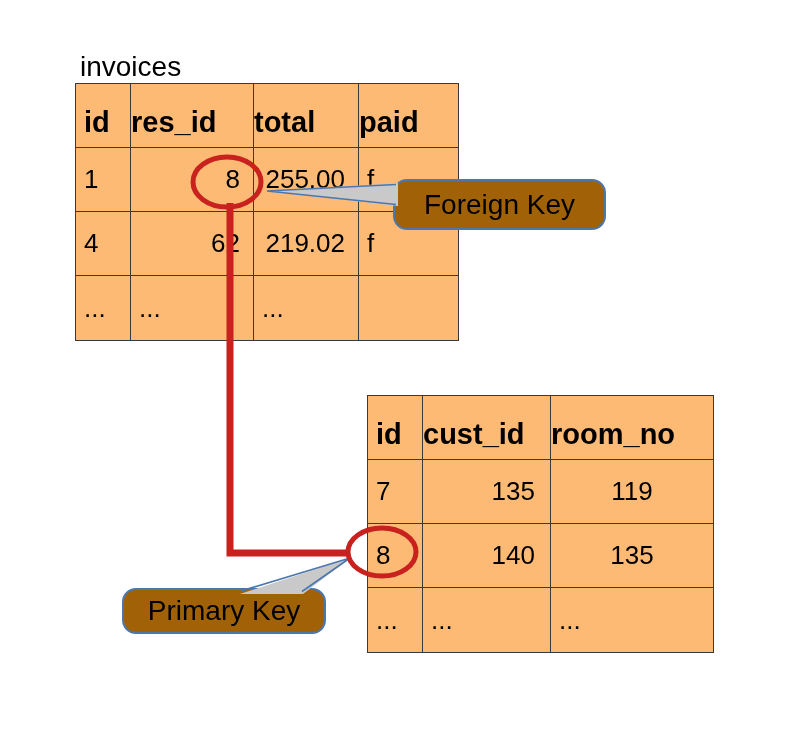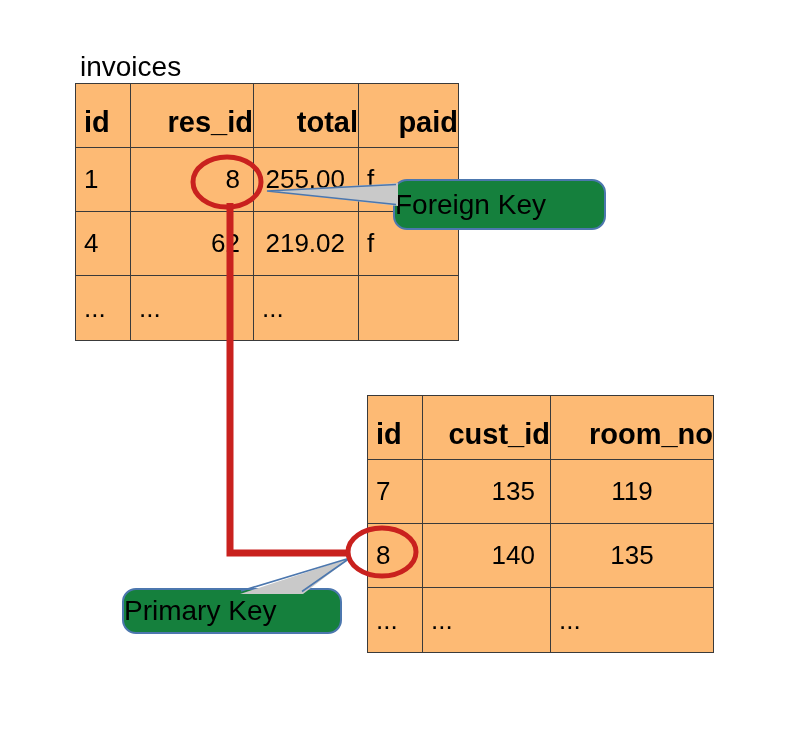--- a/index.html
+++ b/index.html
@@ -10,37 +10,37 @@
   .tbl-title{position:absolute;font-size:28px;line-height:1.1;}
   #invoices-title{left:80px;top:52px;}
   #reservations-title{left:375px;top:361px;}
 
   table.tbl{position:absolute;border-collapse:collapse;table-layout:fixed;background:#fdba74;}
   #invoices-table{left:75px;top:83px;}
   #reservations-table{left:367px;top:395px;}
   .tbl th,.tbl td{
     border:1.5px solid #3a3a3a;overflow:hidden;white-space:nowrap;
   }
-  .tbl th{font-size:29px;font-weight:bold;vertical-align:bottom;padding:0 0 8px 0;text-align:right;}
+  .tbl th{font-size:29px;font-weight:bold;vertical-align:bottom;padding:0 0 8px 0;text-align:left;}
   .tbl td{font-size:26px;vertical-align:middle;padding:0;text-align:left;}
   .tbl tr{height:64px;}
   .tbl tr.last{height:65px;}
   .tbl th.al{text-align:left;padding-left:8px;}
   .tbl td.al{padding-left:8px;}
   .tbl td.ar{text-align:right;padding-right:13px;}
   #reservations-table td.ar{padding-right:15px;}
   .tbl td.ac{text-align:center;}
 
   .callout{
-    position:absolute;background:#15803d;border:2px solid #4c77ae;border-radius:14px;
-    display:flex;align-items:center;justify-content:flex-start;
+    position:absolute;background:#a16207;border:2px solid #4c77ae;border-radius:14px;
+    display:flex;align-items:center;justify-content:center;
     font-size:28px;box-sizing:border-box;z-index:1;
   }
   #fk-callout{left:393px;top:179px;width:213px;height:51px;}
-  #pk-callout{left:122px;top:588px;width:220px;height:46px;}
+  #pk-callout{left:122px;top:588px;width:204px;height:46px;}
 
   svg.overlay{position:absolute;left:0;top:0;z-index:5;pointer-events:none;}
 </style>
 </head>
 <body>
 
 <div class="canvas">
 
   <div class="tbl-title" id="invoices-title">invoices</div>
 

